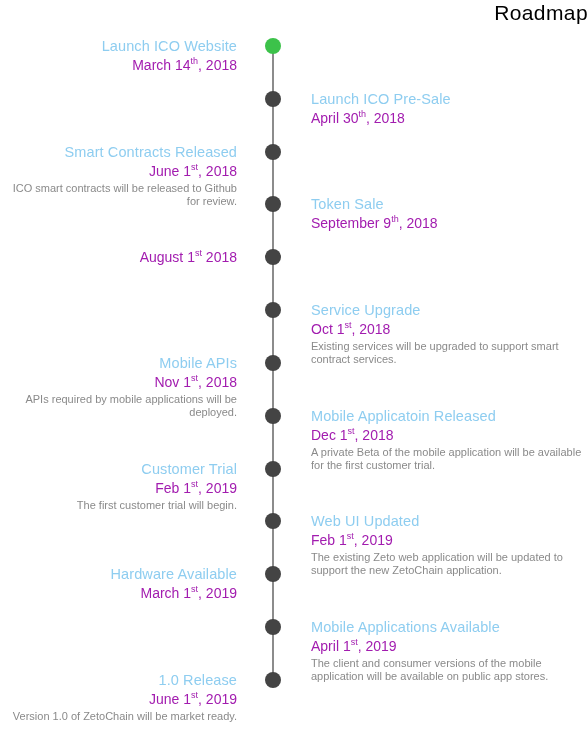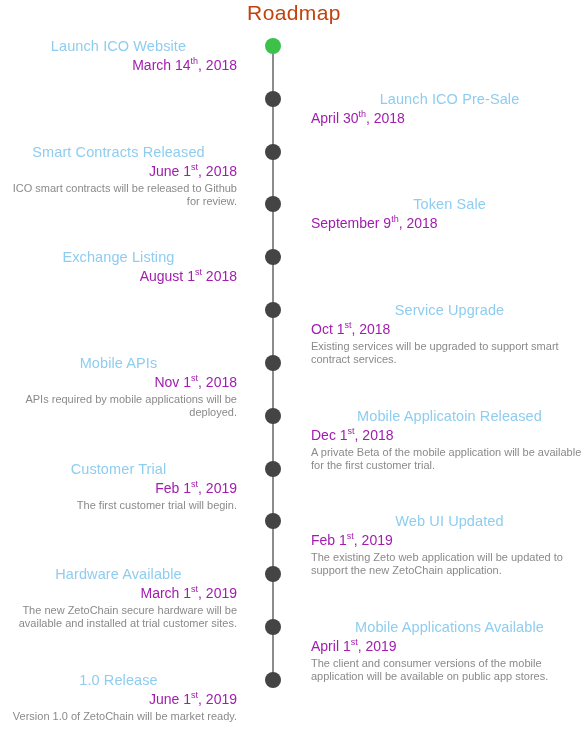--- a/index.html
+++ b/index.html
@@ -20,25 +20,25 @@
     position: relative;
     width: 588px;
     height: 738px;
   }
 
   .page-title {
     position: absolute;
     top: 0px;
     left: 0;
     width: 588px;
-    text-align: center;
+    text-align: right;
     font-size: 21px;
     font-weight: 400;
     letter-spacing: 0.4px;
-    color: #c2410c;
+    color: #000000;
     line-height: 26px;
   }
 
   
   .spine {
     position: absolute;
     left: 272px;
     top: 46px;
     width: 2px;
     height: 634px;
@@ -73,21 +73,20 @@
     text-align: left;
   }
 
   .item-title {
     font-size: 14.5px;
     font-weight: 400;
     color: #8ecdf0;
     line-height: 19px;
     letter-spacing: 0.1px;
     white-space: nowrap;
-    text-align: center;
   }
   .item.left .item-title { white-space: normal; }
 
   .item-date {
     font-size: 14px;
     font-weight: 400;
     color: #a21caf;
     line-height: 19px;
   }
   .item-date sup {
@@ -140,21 +139,20 @@
       <div class="item left" style="top: 143px;">
         <div class="item-title">Smart Contracts Released</div>
         <div class="item-date"><span>June 1</span><sup>st</sup><span>, 2018</span></div>
         <div class="item-desc">ICO smart contracts will be released to Github for review.</div>
       </div>
       <div class="item right" style="top: 195px;">
         <div class="item-title">Token Sale</div>
         <div class="item-date"><span>September 9</span><sup>th</sup><span>, 2018</span></div>
       </div>
       <div class="item left" style="top: 248px;">
-        <div class="item-title">Exchange Listing</div>
         <div class="item-date"><span>August 1</span><sup>st</sup><span> 2018</span></div>
       </div>
       <div class="item right" style="top: 301px;">
         <div class="item-title">Service Upgrade</div>
         <div class="item-date"><span>Oct 1</span><sup>st</sup><span>, 2018</span></div>
         <div class="item-desc">Existing services will be upgraded to support smart contract services.</div>
       </div>
       <div class="item left" style="top: 354px;">
         <div class="item-title">Mobile APIs</div>
         <div class="item-date"><span>Nov 1</span><sup>st</sup><span>, 2018</span></div>
@@ -171,21 +169,20 @@
         <div class="item-desc">The first customer trial will begin.</div>
       </div>
       <div class="item right" style="top: 512px;">
         <div class="item-title">Web UI Updated</div>
         <div class="item-date"><span>Feb 1</span><sup>st</sup><span>, 2019</span></div>
         <div class="item-desc">The existing Zeto web application will be updated to support the new ZetoChain application.</div>
       </div>
       <div class="item left" style="top: 565px;">
         <div class="item-title">Hardware Available</div>
         <div class="item-date"><span>March 1</span><sup>st</sup><span>, 2019</span></div>
-        <div class="item-desc">The new ZetoChain secure hardware will be available and installed at trial customer sites.</div>
       </div>
       <div class="item right" style="top: 618px;">
         <div class="item-title">Mobile Applications Available</div>
         <div class="item-date"><span>April 1</span><sup>st</sup><span>, 2019</span></div>
         <div class="item-desc">The client and consumer versions of the mobile application will be available on public app stores.</div>
       </div>
       <div class="item left" style="top: 671px;">
         <div class="item-title">1.0 Release</div>
         <div class="item-date"><span>June 1</span><sup>st</sup><span>, 2019</span></div>
         <div class="item-desc">Version 1.0 of ZetoChain will be market ready.</div>

